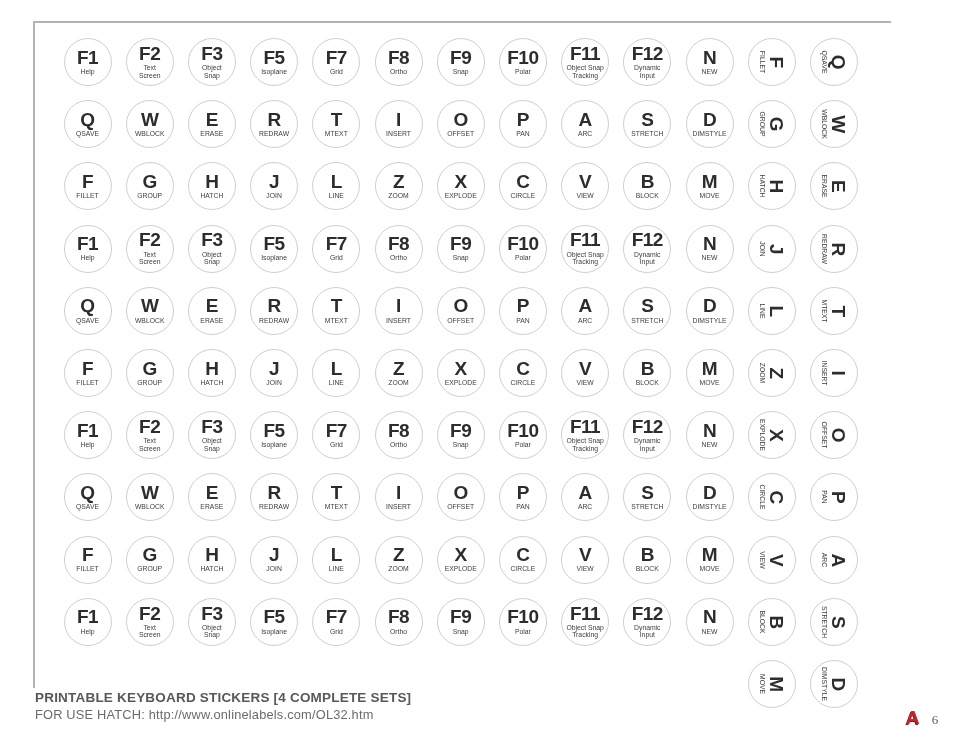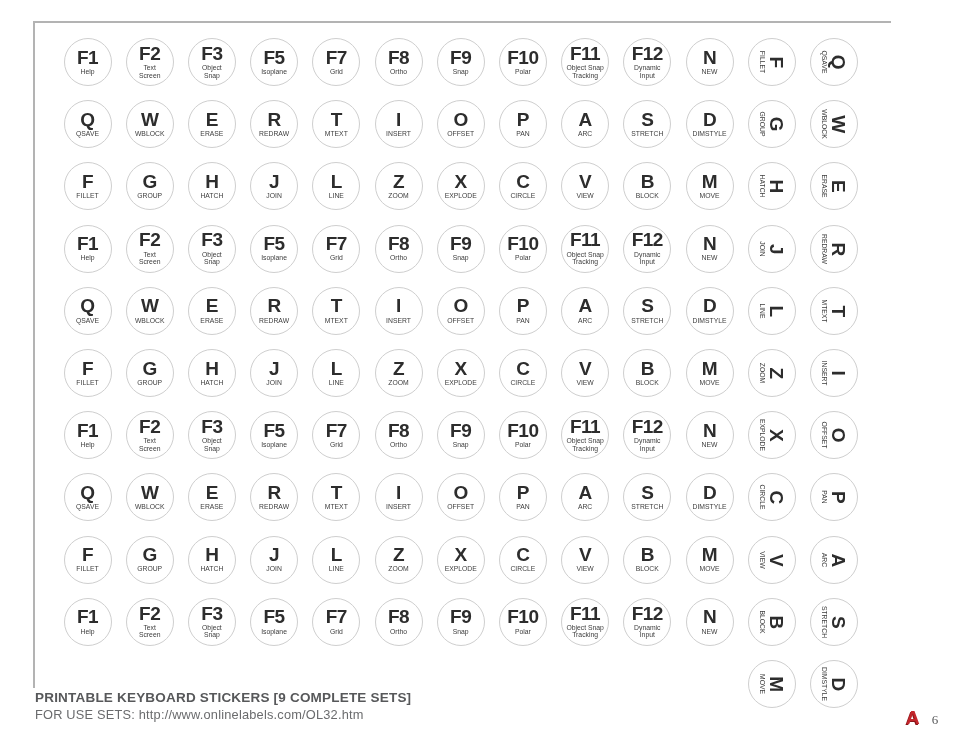--- a/index.html
+++ b/index.html
@@ -589,21 +589,21 @@
         <div class="key">S</div>
         <div class="lbl">STRETCH</div>
       </div>
       <div class="sticker rotated" style="left: 809.9px; top: 660px;">
         <div class="key">D</div>
         <div class="lbl">DIMSTYLE</div>
       </div>
     </div>
 
   <div class="footer">
-    <div class="title">PRINTABLE KEYBOARD STICKERS [9 COMPLETE SETS]</div>
-    <div class="subtitle">FOR USE SETS: http://www.onlinelabels.com/OL32.htm</div>
+    <div class="title">PRINTABLE KEYBOARD STICKERS [4 COMPLETE SETS]</div>
+    <div class="subtitle">FOR USE HATCH: http://www.onlinelabels.com/OL32.htm</div>
   </div>
 
   <div class="brandmark">
     <span class="logo-a">A</span>
     <span class="page-num">6</span>
   </div>
 </div>
 
 </body></html>

